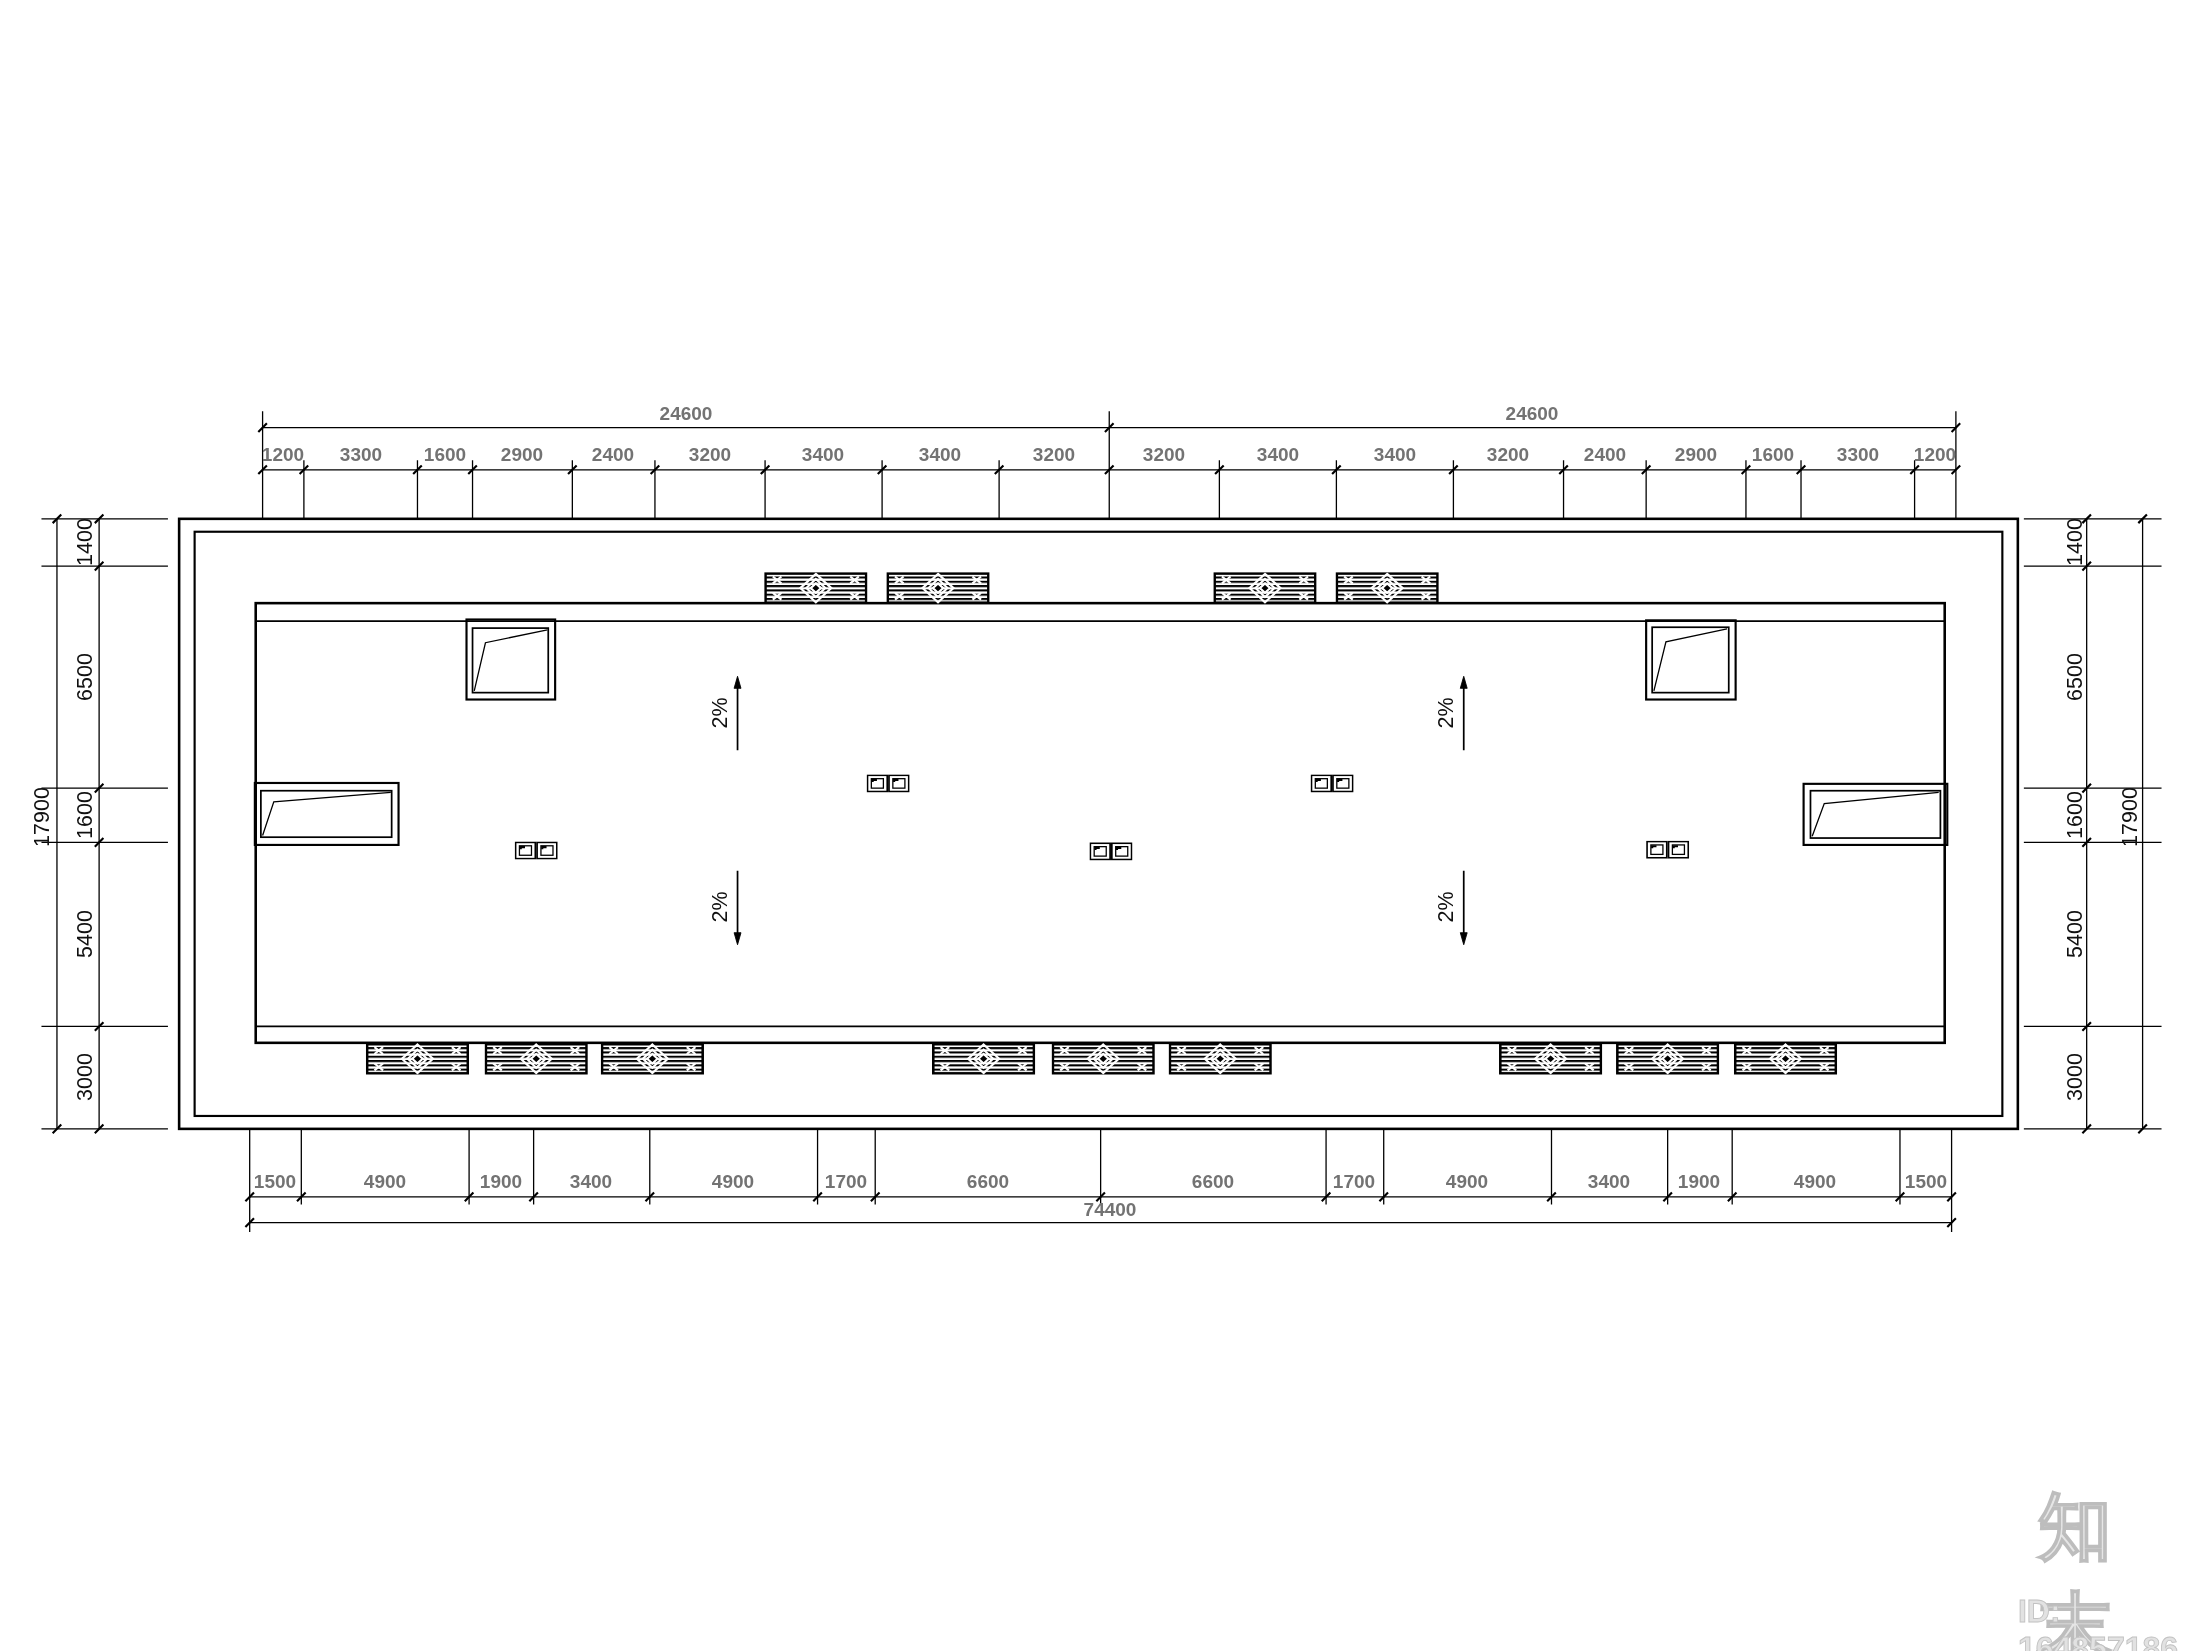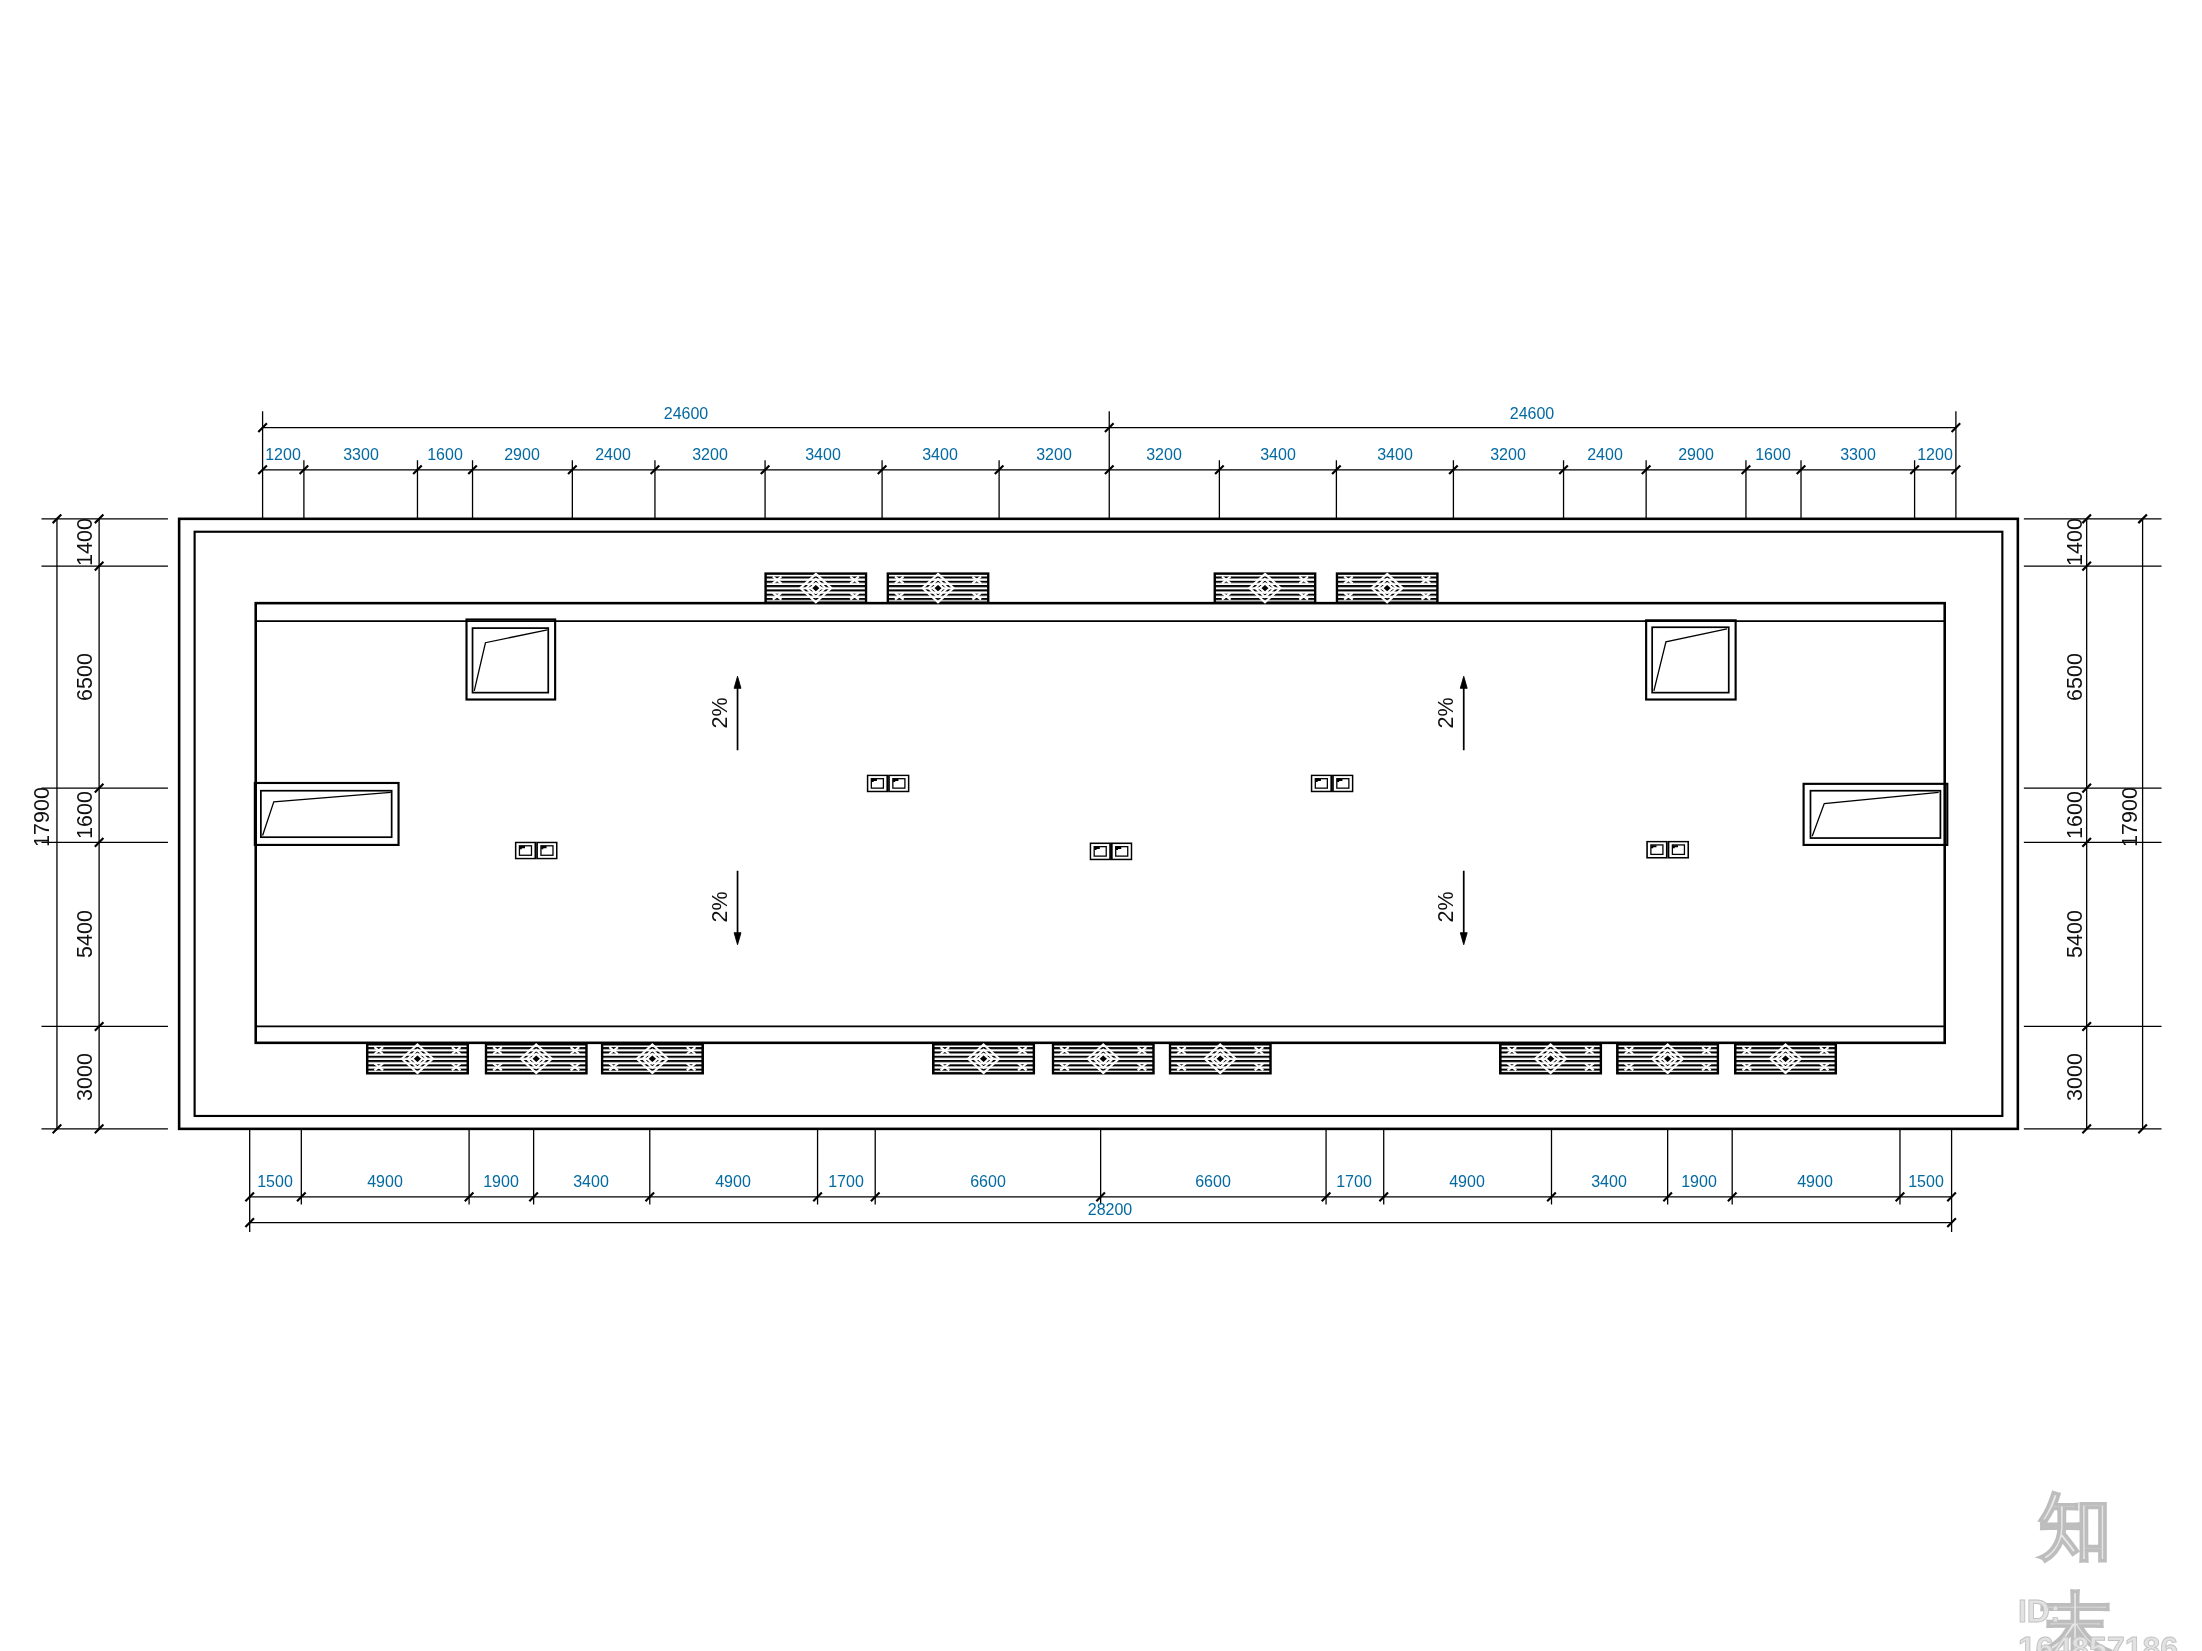--- a/index.html
+++ b/index.html
@@ -1,20 +1,20 @@
 <!DOCTYPE html>
 <html style="font-size:13.8px"><head>
 <meta charset="utf-8">
 <style>
   html,body{margin:0;padding:0;background:#fff;}
   #canvas{position:relative;width:2203px;height:1652px;background:#fff;overflow:hidden;
           font-family:"Liberation Sans",sans-serif;}
   svg{position:absolute;left:0;top:0;}
-  .t{position:absolute;font-size:16px;color:#0369a1;transform:translate(-50%,-50%);
-     white-space:nowrap;letter-spacing:0px;font-weight:400;}
+  .t{position:absolute;font-size:19px;color:#737373;transform:translate(-50%,-50%);
+     white-space:nowrap;letter-spacing:0px;font-weight:700;}
   .tv{position:absolute;font-size:21.5px;color:#111;transform:translate(-50%,-50%) rotate(-90deg);
      white-space:nowrap;font-weight:400;}
   .wm-logo{position:absolute;font-size:74px;letter-spacing:8.6px;font-weight:700;
      color:#e6e6e6;-webkit-text-stroke:1.3px #bdbdbd;transform:translate(-50%,-50%);}
   .wm-id{position:absolute;font-size:32px;font-weight:600;
      color:#e2e2e2;-webkit-text-stroke:0.9px #c2c2c2;transform:translate(-50%,-50%);}
 </style>
 </head>
 <body>
 
@@ -156,21 +156,21 @@
   <div class="t" style="left:846px;top:1182px">1700</div>
   <div class="t" style="left:988px;top:1182px">6600</div>
   <div class="t" style="left:1213px;top:1182px">6600</div>
   <div class="t" style="left:1354px;top:1182px">1700</div>
   <div class="t" style="left:1467px;top:1182px">4900</div>
   <div class="t" style="left:1609px;top:1182px">3400</div>
   <div class="t" style="left:1699px;top:1182px">1900</div>
   <div class="t" style="left:1815px;top:1182px">4900</div>
   <div class="t" style="left:1926px;top:1182px">1500</div>
 
-  <div class="t" style="left:1110px;top:1210px">28200</div>
+  <div class="t" style="left:1110px;top:1210px">74400</div>
 
   <div class="tv" style="left:85px;top:542px">1400</div>
   <div class="tv" style="left:85px;top:677px">6500</div>
   <div class="tv" style="left:85px;top:815px">1600</div>
   <div class="tv" style="left:85px;top:934px">5400</div>
   <div class="tv" style="left:85px;top:1077px">3000</div>
   <div class="tv" style="left:42px;top:817px">17900</div>
 
   <div class="tv" style="left:2075px;top:542px">1400</div>
   <div class="tv" style="left:2075px;top:677px">6500</div>

